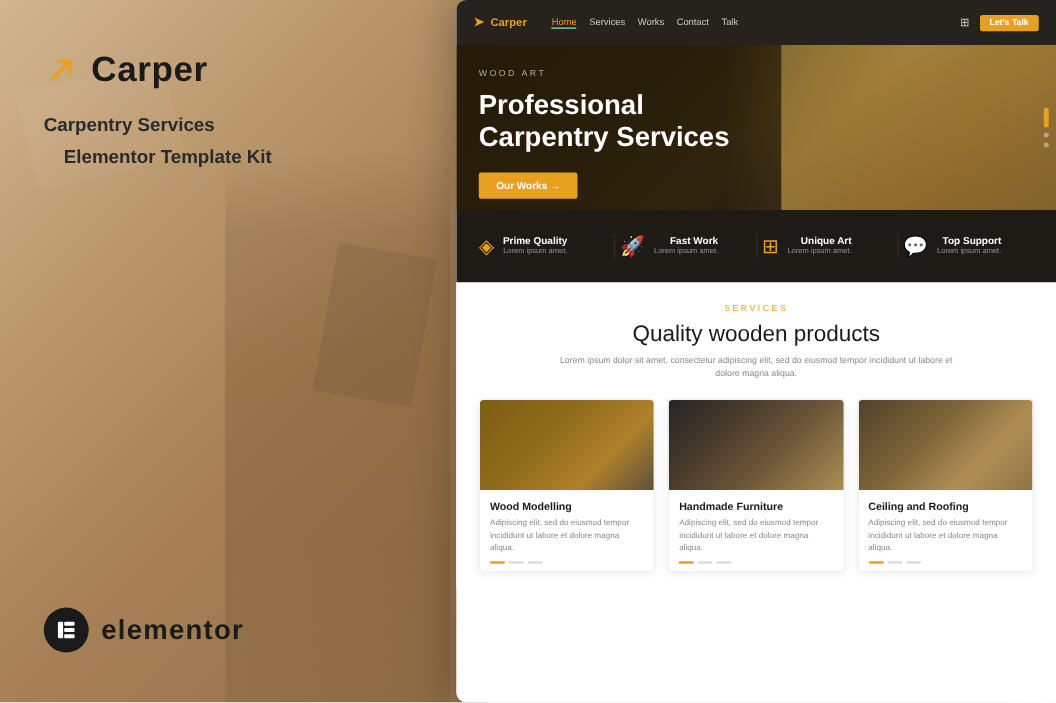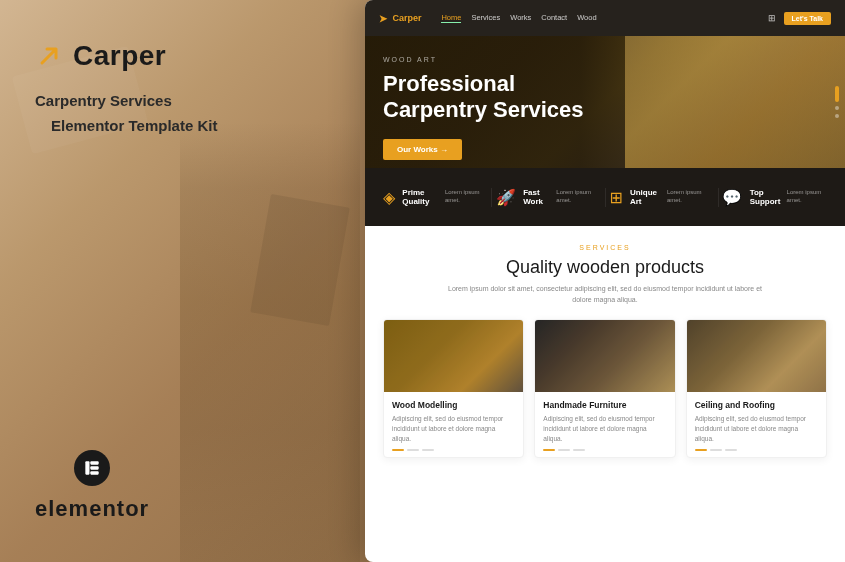--- a/index.html
+++ b/index.html
@@ -77,21 +77,20 @@
     }
 
     
     .elementor-badge {
       position: absolute;
       bottom: 40px;
       left: 35px;
       display: flex;
       align-items: center;
       gap: 10px;
-      flex-direction: column;
     }
 
     .elementor-icon {
       width: 36px;
       height: 36px;
       background: #1a1a1a;
       border-radius: 50%;
       display: flex;
       align-items: center;
       justify-content: center;
@@ -290,21 +289,22 @@
     }
 
     .feature-icon {
       font-size: 16px;
       color: #e8a020;
       flex-shrink: 0;
     }
 
     .feature-text {
       display: flex;
-      flex-direction: row;
+      flex-direction: column;
+      text-align: right;
     }
 
     .feature-title {
       font-size: 8px;
       font-weight: 700;
       color: white;
     }
 
     .feature-desc {
       font-size: 6px;
@@ -500,21 +500,21 @@
   <nav class="navbar">
     <div class="nav-logo">
       <span class="nav-logo-arrow">➤</span>
       <span>Carper</span>
     </div>
     <div class="nav-links">
       <span class="nav-link active">Home</span>
       <span class="nav-link inactive">Services</span>
       <span class="nav-link inactive">Works</span>
       <span class="nav-link inactive">Contact</span>
-      <span class="nav-link inactive">Wood</span>
+      <span class="nav-link inactive">Talk</span>
     </div>
     <div class="nav-right">
       <span class="nav-grid-icon">⊞</span>
       <span class="nav-cta">Let's Talk</span>
     </div>
   </nav>
 
   <div class="hero">
     <div class="hero-woodart">WOOD ART</div>
     <div class="hero-title">

